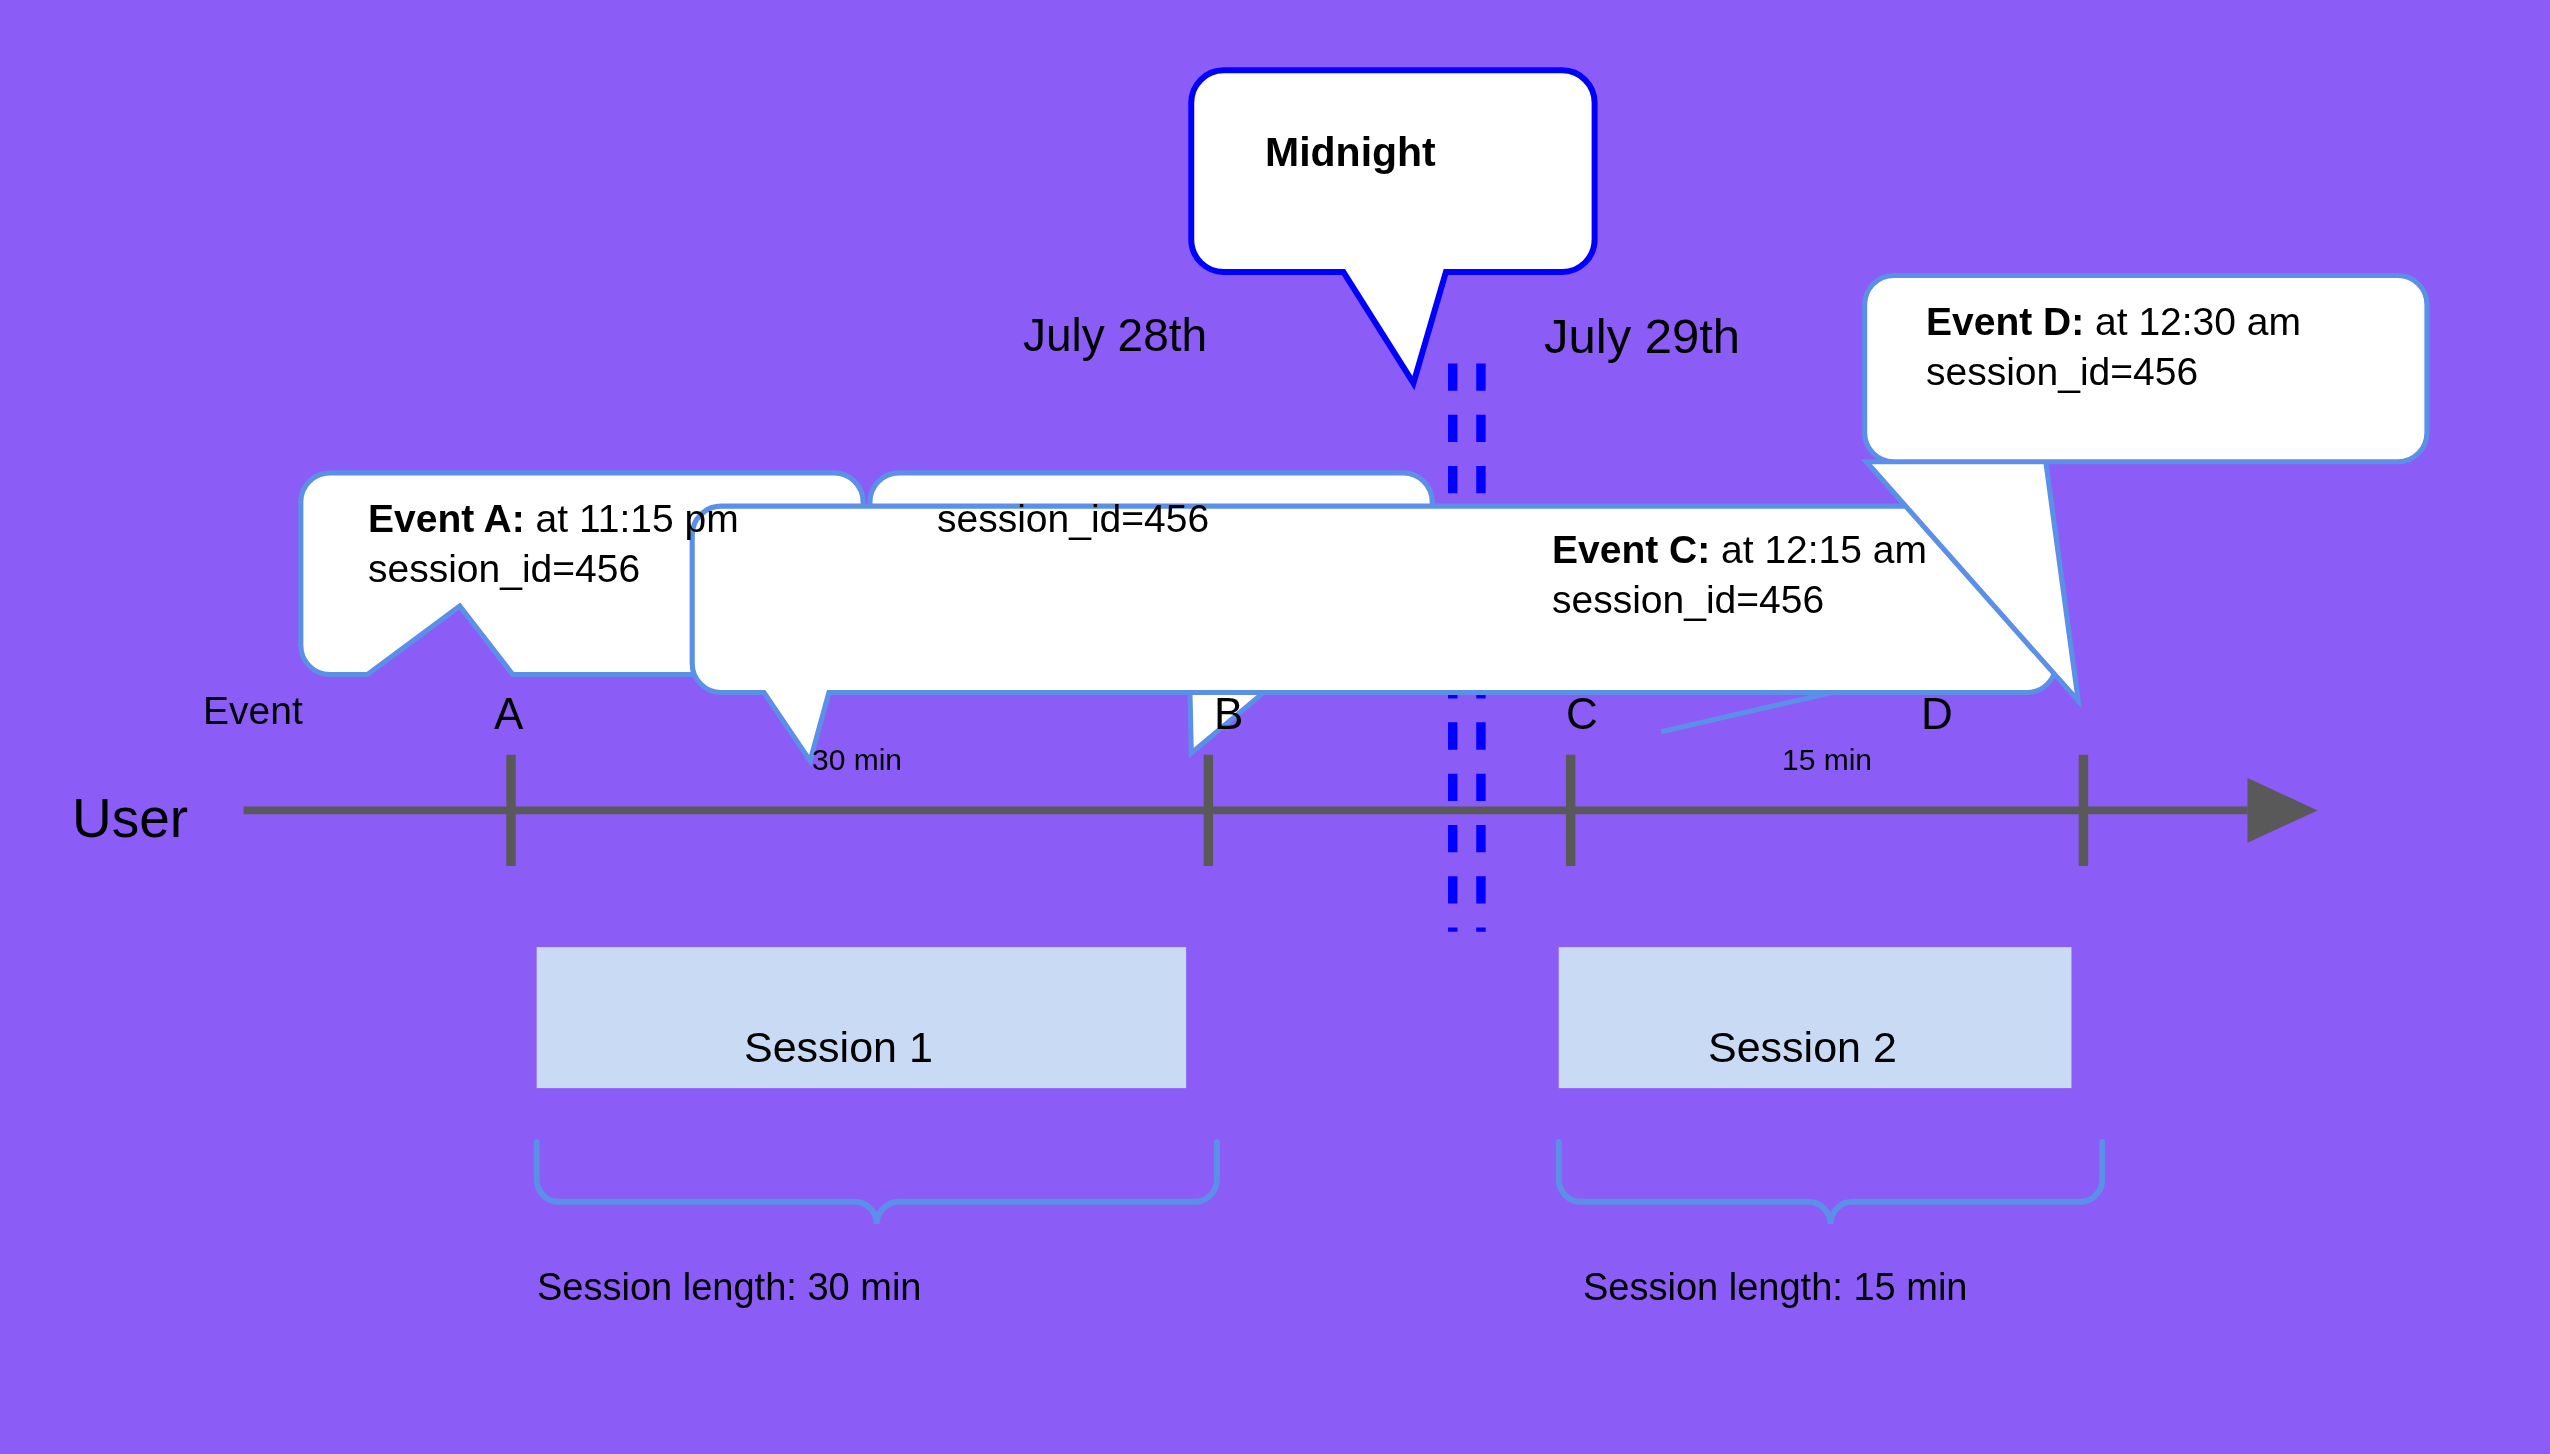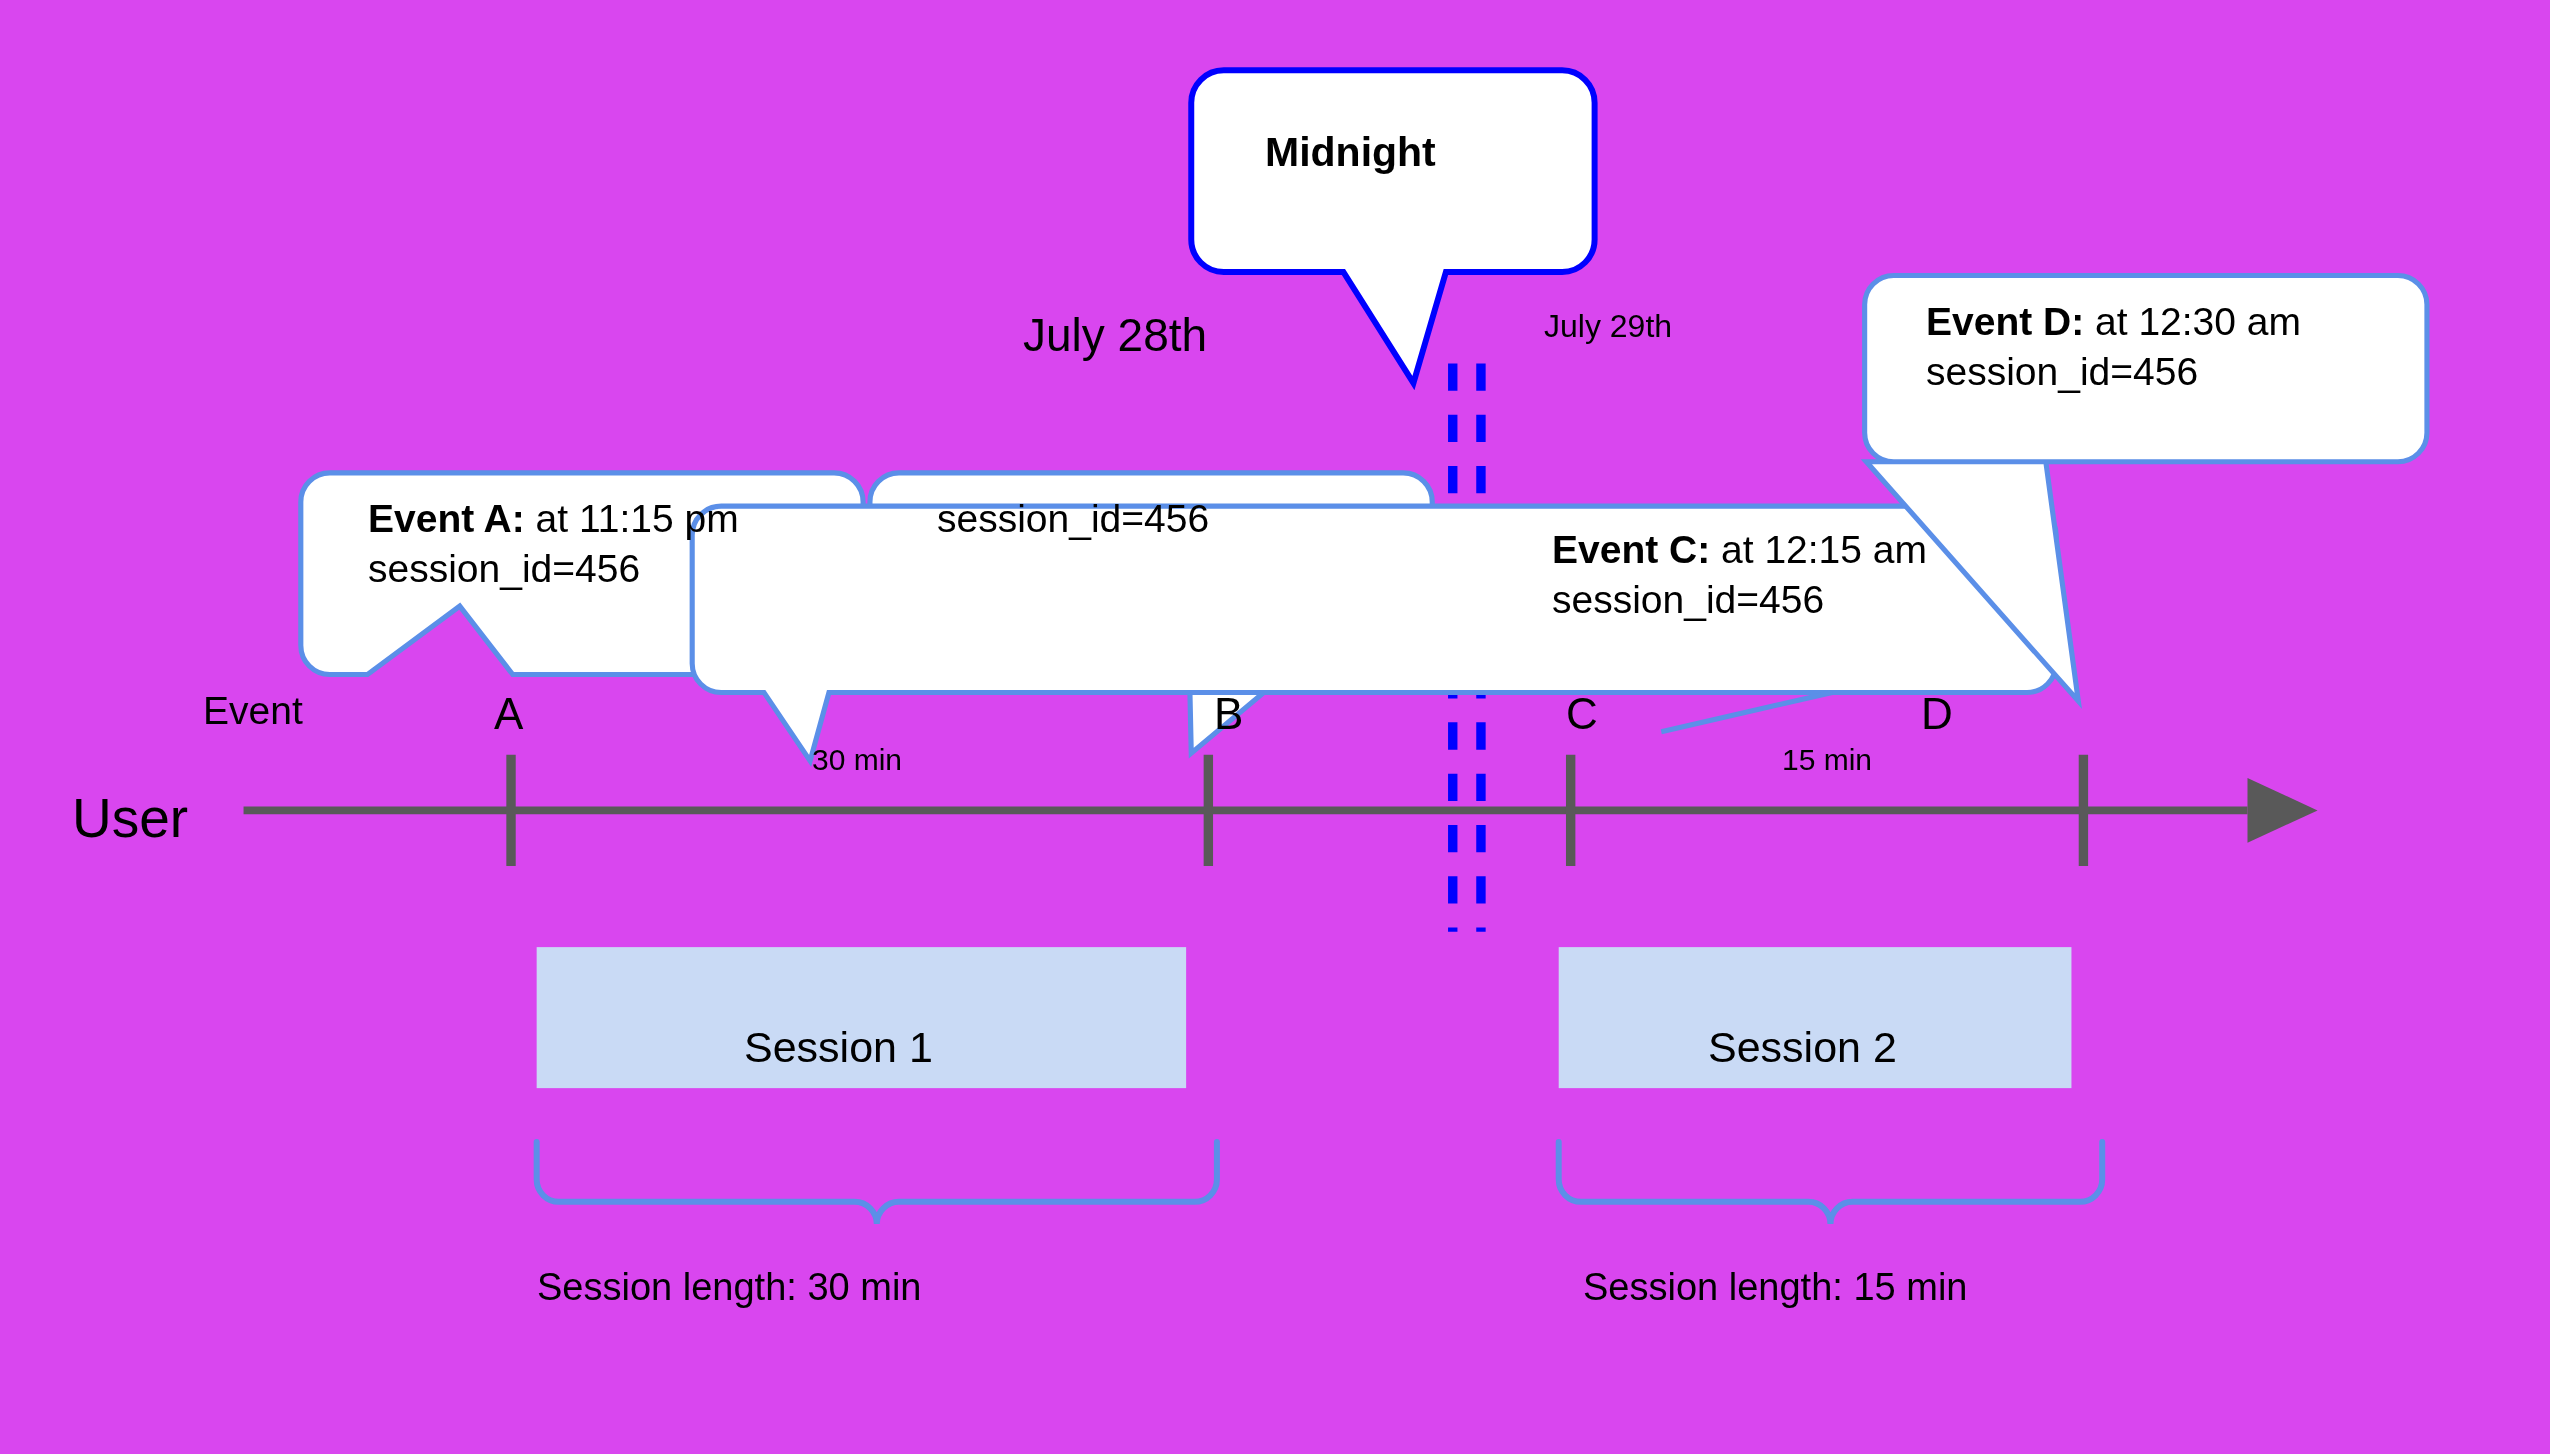--- a/index.html
+++ b/index.html
@@ -8,21 +8,21 @@
     background: #ffffff;
   }
   body {
     font-family: "Liberation Sans", sans-serif;
     color: #000000;
   }
   #stage {
     position: relative;
     width: 2550px;
     height: 1455px;
-    background: #d946ef;
+    background: #8b5cf6;
     overflow: hidden;
   }
   #vec {
     position: absolute;
     left: 0; top: 0;
     width: 2550px;
     height: 1455px;
   }
   .txt {
     position: absolute;
@@ -32,21 +32,21 @@
   .callout-text {
     position: absolute;
     font-size: 39px;
     line-height: 1.28;
     white-space: nowrap;
   }
   .callout-text b { font-weight: bold; }
   .lbl-user      { left: 72px;  top: 786px;  font-size: 55px; }
   .lbl-events    { left: 203px; top: 688px;  font-size: 39px; }
   .lbl-july28    { left: 1023px; top: 308px; font-size: 46px; }
-  .lbl-july29    { left: 1544px; top: 308px; font-size: 32px; }
+  .lbl-july29    { left: 1544px; top: 308px; font-size: 49px; }
   .lbl-midnight  { left: 1265px; top: 128px; font-size: 41px; font-weight: bold; }
   .ev-mark       { font-size: 44px; }
   .mark-a { left: 494px;  top: 688px; }
   .mark-b { left: 1214px; top: 688px; }
   .mark-c { left: 1566px; top: 688px; }
   .mark-d { left: 1921px; top: 688px; }
   .dur           { font-size: 30px; }
   .dur-1 { left: 812px;  top: 742px; }
   .dur-2 { left: 1782px; top: 742px; }
   .sess-label    { font-size: 43px; margin-top: 28px; }

